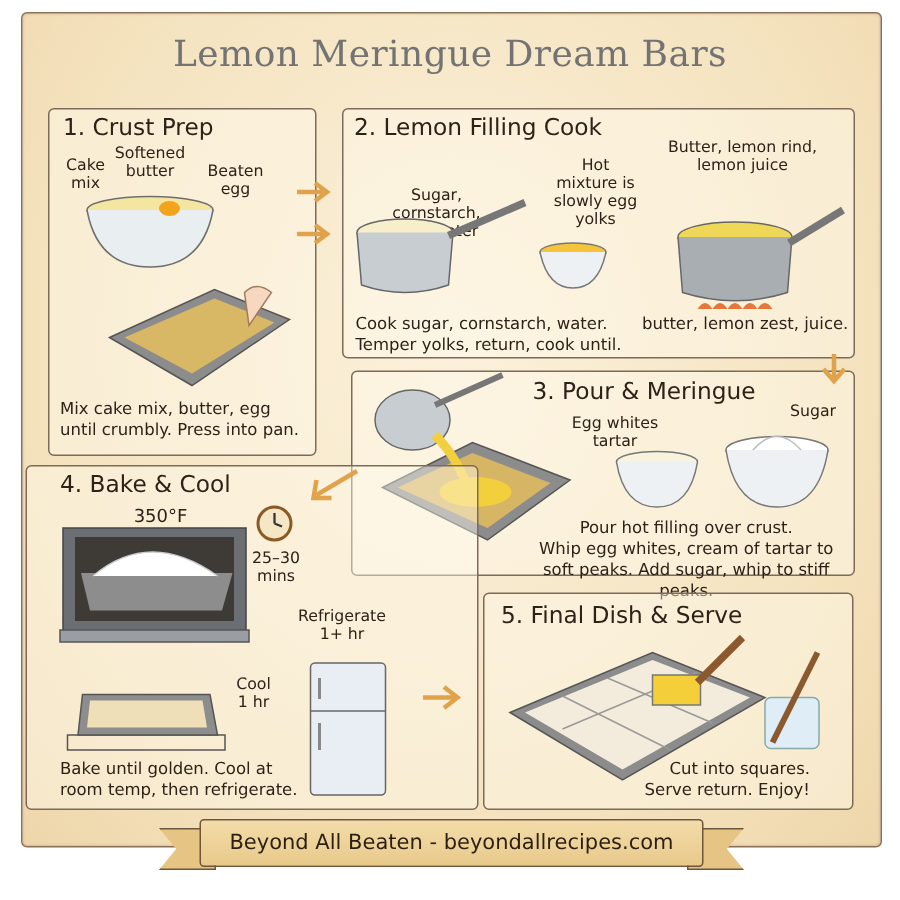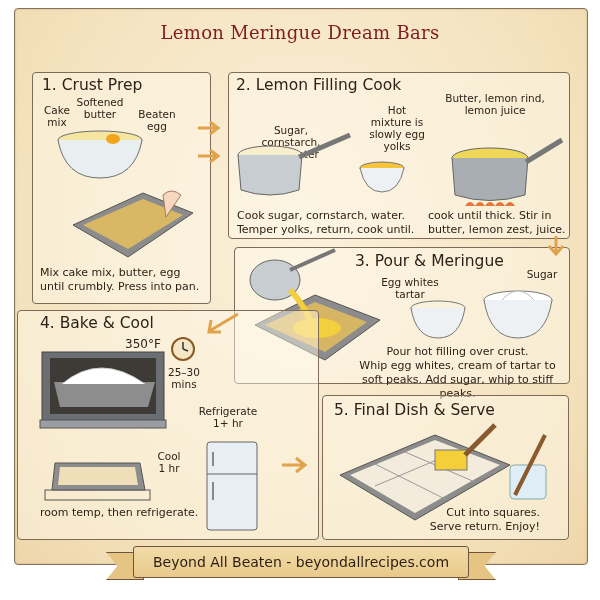--- a/index.html
+++ b/index.html
@@ -2,21 +2,21 @@
 <html><head>
 <meta charset="utf-8">
 <style>
   html, body { margin:0; padding:0; }
   body { width:600px; height:600px; background:#ffffff; position:relative; overflow:hidden;
          font-family:"DejaVu Sans", sans-serif; color:#3a2a1c; }
   .parchment { position:absolute; left:14px; top:8px; width:572px; height:555px;
     background: radial-gradient(ellipse at 50% 40%, #fbf1dc 0%, #f4e2bd 70%, #eed6aa 100%);
     border:1.5px solid #8a7058; border-radius:4px; box-shadow: 0 0 2px rgba(100,70,40,0.35) inset; }
   .title { position:absolute; left:0; width:600px; top:22px; text-align:center;
-    font-family:"DejaVu Serif", serif; font-size:18px; color:#7f1d1d; letter-spacing:0.3px; }
+    font-family:"DejaVu Serif", serif; font-size:24px; color:#737373; letter-spacing:0.3px; }
   .panel { position:absolute; border:1.4px solid #7d6a58; border-radius:4px; background:rgba(255,250,238,0.45); }
   .ptitle { position:absolute; font-size:15.5px; color:#2d2218; white-space:nowrap; }
   .lbl { position:absolute; font-size:10.5px; color:#2d2218; text-align:center; line-height:12px; }
   .cap { position:absolute; font-size:11px; color:#2d2218; line-height:14px; }
   .arrow { position:absolute; }
   .banner { position:absolute; left:133px; top:546px; width:334px; height:30px;
     background:linear-gradient(#f3dca9,#e8c98a); border:1.4px solid #6f553c; border-radius:3px;
     display:flex; align-items:center; justify-content:center; font-size:14px; color:#2b1e12; }
   .tail { position:absolute; top:552px; width:36px; height:26px; background:#e5c484; border:1.2px solid #6f553c; }
   svg { overflow:visible; }
@@ -65,21 +65,20 @@
   <ellipse cx="40" cy="18" rx="38" ry="10" fill="#efd758" stroke="#666"></ellipse>
   <path d="M2 18 L5 55 Q40 66 75 55 L78 18" fill="#a9aeb3" stroke="#666"></path>
   <line x1="76" y1="22" x2="112" y2="0" stroke="#777" stroke-width="5"></line>
   <path d="M15 66 q5 -8 10 0 q5 -8 10 0 q5 -8 10 0 q5 -8 10 0 q5 -8 10 0" fill="#e2783a"></path>
 </svg>
 <div class="cap" style="left:237px;top:209px;width:180px;">
   <div>Cook sugar, cornstarch, water.</div>
     <div>Temper yolks, return, cook until.</div>
 </div>
 <div class="cap" style="left:428px;top:209px;width:140px;">
-  <div>cook until thick. Stir in</div>
     <div>butter, lemon zest, juice.</div>
 </div>
 
 <div class="panel" style="left:234px;top:247px;width:334px;height:135px;"></div>
 <div class="ptitle" style="left:342px;top:252px;margin-left:13px;">3. Pour &amp; Meringue</div>
 <div class="lbl" style="left:380px;top:276px;width:60px;">Egg whites tartar</div>
 <div class="lbl" style="left:522px;top:268px;width:40px;">Sugar</div>
 <svg style="position:absolute;left:245px;top:250px;" width="140" height="115">
   <ellipse cx="30" cy="30" rx="25" ry="20" fill="#c8cdd2" stroke="#666"></ellipse>
   <line x1="45" y1="20" x2="90" y2="0" stroke="#777" stroke-width="4"></line>
@@ -98,21 +97,21 @@
   <path d="M20 10 Q36 -8 52 10" fill="#ffffff" stroke="#bbb"></path>
 </svg>
 <div class="cap" style="left:350px;top:345px;width:215px;text-align:center;">
   <div>Pour hot filling over crust.</div>
     <div>Whip egg whites, cream of tartar to</div>
     <div>soft peaks. Add sugar, whip to stiff peaks.</div>
 </div>
 
 <div class="panel" style="left:17px;top:310px;width:300px;height:228px;"></div>
 <div class="ptitle" style="left:40px;top:314px;">4. Bake &amp; Cool</div>
-<div class="lbl" style="left:82px;top:338px;width:50px;font-size:12px;margin-left:36px;">350°F</div>
+<div class="lbl" style="left:82px;top:338px;width:50px;font-size:12px;">350°F</div>
 <svg style="position:absolute;left:170px;top:336px;" width="26" height="26">
   <circle cx="13" cy="13" r="11" fill="#f5e7c5" stroke="#8a5a25" stroke-width="2"></circle>
   <line x1="13" y1="13" x2="13" y2="6" stroke="#333" stroke-width="1.5"></line>
   <line x1="13" y1="13" x2="18" y2="15" stroke="#333" stroke-width="1.5"></line>
 </svg>
 <div class="lbl" style="left:162px;top:366px;width:44px;">25–30 mins</div>
 <svg style="position:absolute;left:40px;top:352px;" width="128" height="80">
   <rect x="2" y="0" width="122" height="70" fill="#6b6e72" stroke="#444"></rect>
   <rect x="10" y="6" width="106" height="56" fill="#3e3a36"></rect>
   <path d="M14 30 L115 30 L108 55 L20 55 Z" fill="#8d8d8d"></path>
@@ -126,20 +125,21 @@
 </svg>
 <div class="lbl" style="left:155px;top:450px;width:28px;">Cool 1 hr</div>
 <div class="lbl" style="left:198px;top:405px;width:60px;">Refrigerate 1+ hr</div>
 <svg style="position:absolute;left:205px;top:440px;" width="55" height="92">
   <rect x="2" y="2" width="50" height="88" rx="3" fill="#e8eef3" stroke="#666"></rect>
   <line x1="2" y1="34" x2="52" y2="34" stroke="#666"></line>
   <line x1="8" y1="12" x2="8" y2="26" stroke="#888" stroke-width="2"></line>
   <line x1="8" y1="42" x2="8" y2="60" stroke="#888" stroke-width="2"></line>
 </svg>
 <div class="cap" style="left:40px;top:506px;width:170px;">
+  <div>Bake until golden. Cool at</div>
     <div>room temp, then refrigerate.</div>
 </div>
 
 <div class="panel" style="left:322px;top:395px;width:245px;height:143px;"></div>
 <div class="ptitle" style="left:334px;top:401px;">5. Final Dish &amp; Serve</div>
 <svg style="position:absolute;left:335px;top:420px;" width="180" height="105">
   <path d="M5 55 L100 15 L175 45 L80 100 Z" fill="#8c8c8c" stroke="#555"></path>
   <path d="M15 55 L100 20 L165 45 L80 93 Z" fill="#f3ecdc"></path>
   <line x1="40" y1="44" x2="112" y2="80" stroke="#999"></line>
   <line x1="70" y1="32" x2="140" y2="62" stroke="#999"></line>

